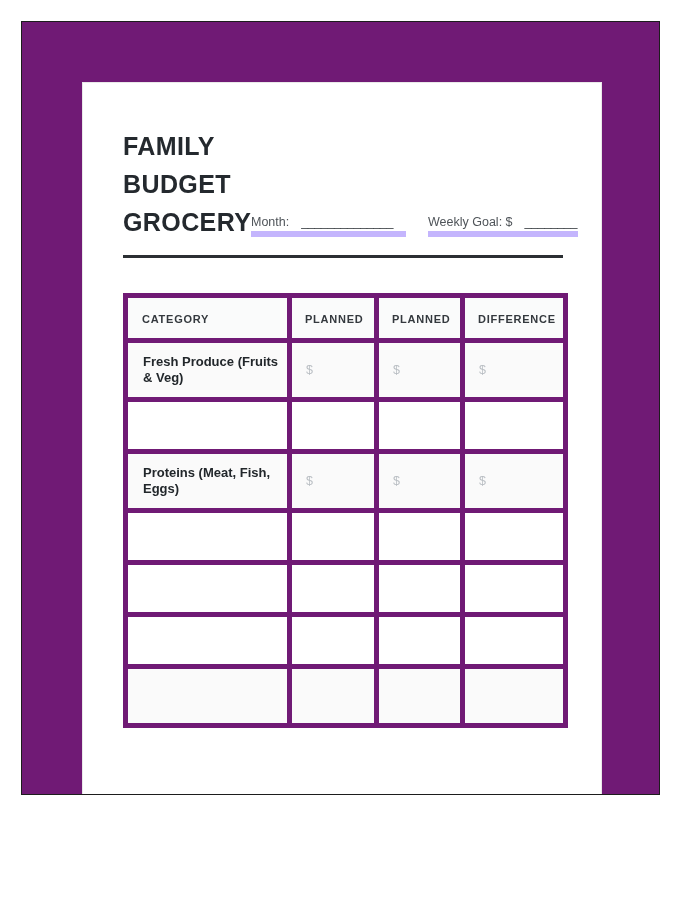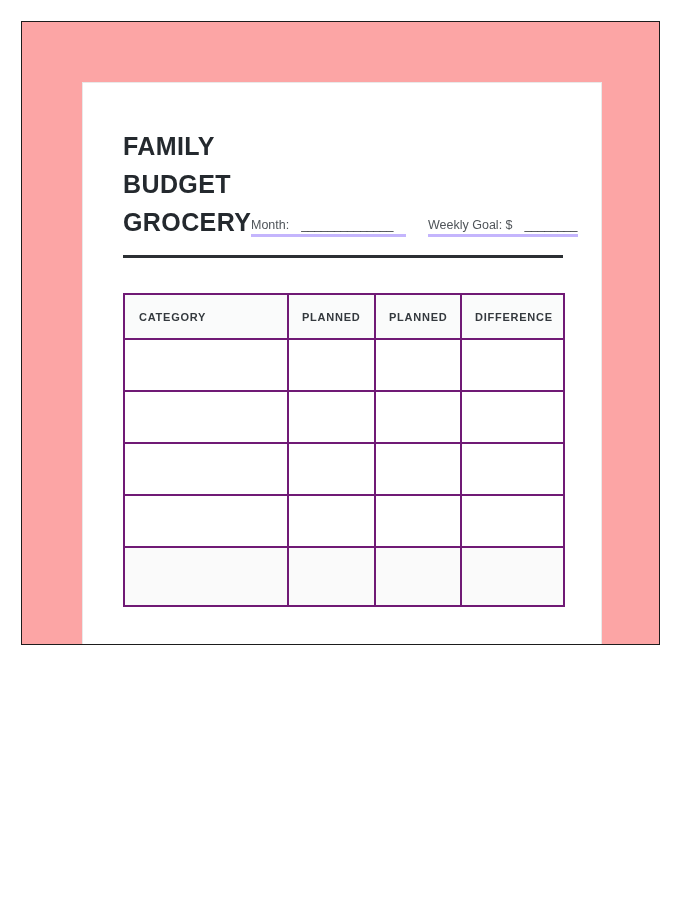--- a/index.html
+++ b/index.html
@@ -19,23 +19,23 @@
     width: 700px;
     height: 900px;
     background: #ffffff;
   }
 
   .outer-frame {
     position: absolute;
     left: 21px;
     top: 21px;
     width: 639px;
-    height: 624px;
+    height: 774px;
     border: 1.6px solid #1d1d1d;
-    background: #fca5a5;
+    background: #701a75;
     overflow: hidden;
   }
 
   
   .page-sheet {
     position: absolute;
     left: 60px;          
     top: 60px;           
     width: 520px;        
     height: 900px;       
@@ -71,21 +71,21 @@
     left: 128px;
     bottom: 8px;
     display: flex;
     align-items: flex-end;
     gap: 22px;
   }
 
   .meta-field {
     display: flex;
     align-items: baseline;
-    border-bottom: 3px solid #c4b5fd;
+    border-bottom: 6px solid #c4b5fd;
     padding-bottom: 2px;
   }
 
   .meta-field .meta-label {
     font-size: 12.5px;
     color: #4f5459;
     white-space: nowrap;
   }
 
   .meta-field .meta-rule {
@@ -109,21 +109,21 @@
   
   .budget-table {
     margin-top: 35px;
     width: 440px;
     border-collapse: collapse;
     table-layout: fixed;
   }
 
   .budget-table th,
   .budget-table td {
-    border: 2px solid #701a75;
+    border: 5px solid #701a75;
     text-align: left;
     vertical-align: middle;
   }
 
   .budget-table thead th {
     background: #fafbfb;
     font-size: 11px;
     font-weight: bold;
     letter-spacing: 0.75px;
     color: #34393e;
@@ -206,25 +206,37 @@
           </colgroup>
           <thead>
             <tr>
               <th class="th-category">CATEGORY</th>
               <th class="th-planned">PLANNED</th>
               <th class="th-actual">PLANNED</th>
               <th class="th-difference">DIFFERENCE</th>
             </tr>
           </thead>
           <tbody id="table-body">
-              <tr class="row-spacer">
-                <td class="cell-blank"></td>
-                <td class="cell-blank"></td>
-                <td class="cell-blank"></td>
-                <td class="cell-blank"></td>
+              <tr class="row-labeled">
+                <td class="cell-category">Fresh Produce (Fruits &amp; Veg)</td>
+                <td class="cell-amount">$</td>
+                <td class="cell-amount">$</td>
+                <td class="cell-amount">$</td>
+              </tr>
+              <tr class="row-spacer">
+                <td class="cell-blank"></td>
+                <td class="cell-blank"></td>
+                <td class="cell-blank"></td>
+                <td class="cell-blank"></td>
+              </tr>
+              <tr class="row-labeled">
+                <td class="cell-category">Proteins (Meat, Fish, Eggs)</td>
+                <td class="cell-amount">$</td>
+                <td class="cell-amount">$</td>
+                <td class="cell-amount">$</td>
               </tr>
               <tr class="row-spacer">
                 <td class="cell-blank"></td>
                 <td class="cell-blank"></td>
                 <td class="cell-blank"></td>
                 <td class="cell-blank"></td>
               </tr>
               <tr class="row-spacer">
                 <td class="cell-blank"></td>
                 <td class="cell-blank"></td>

